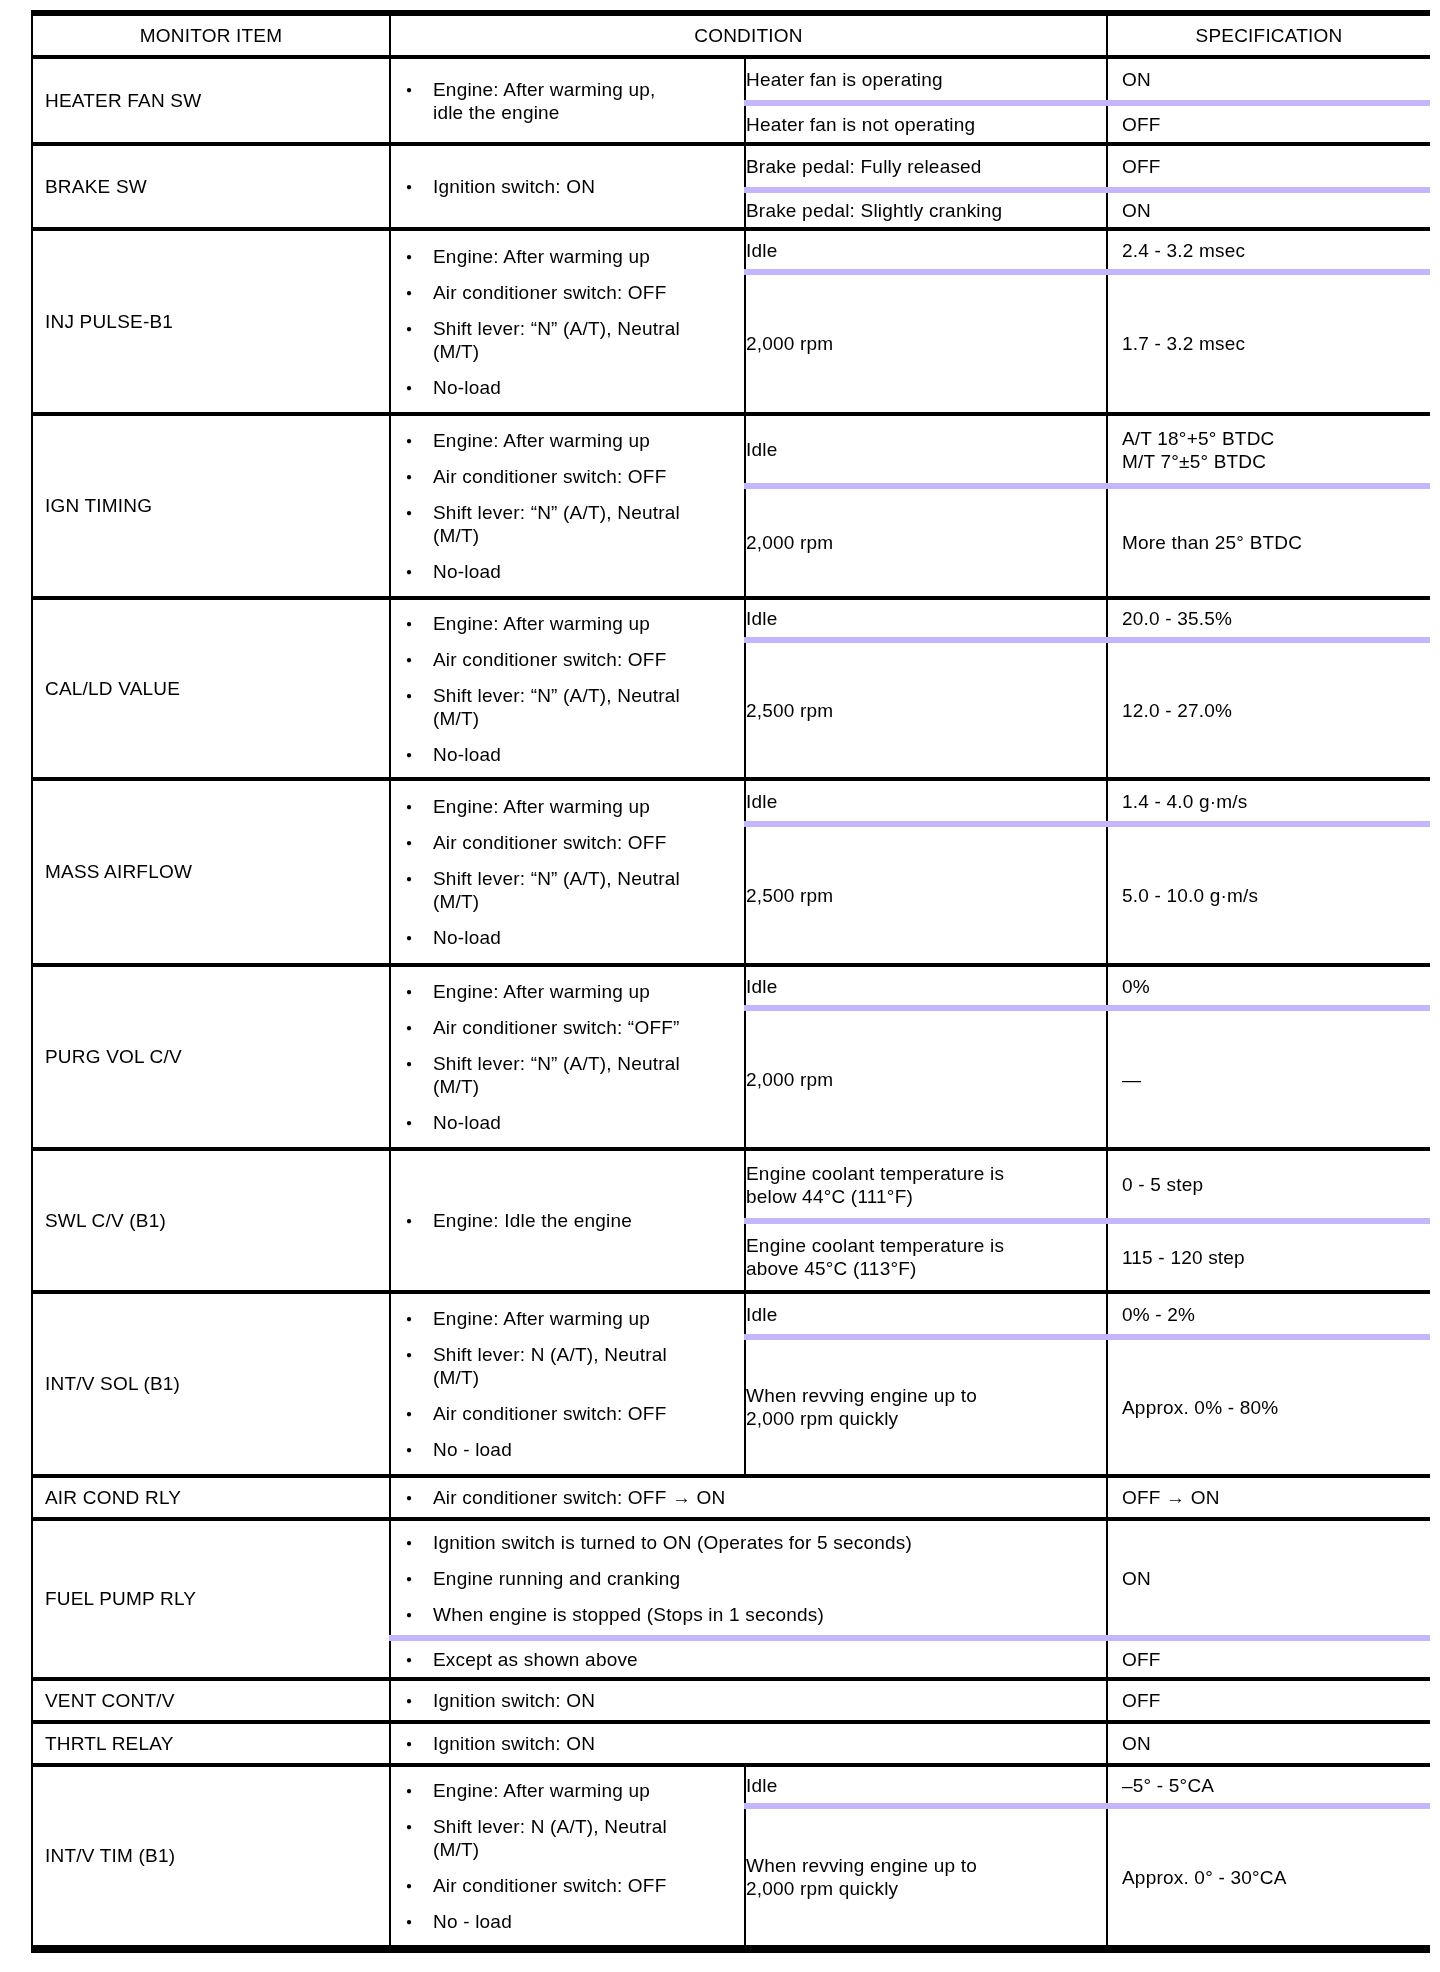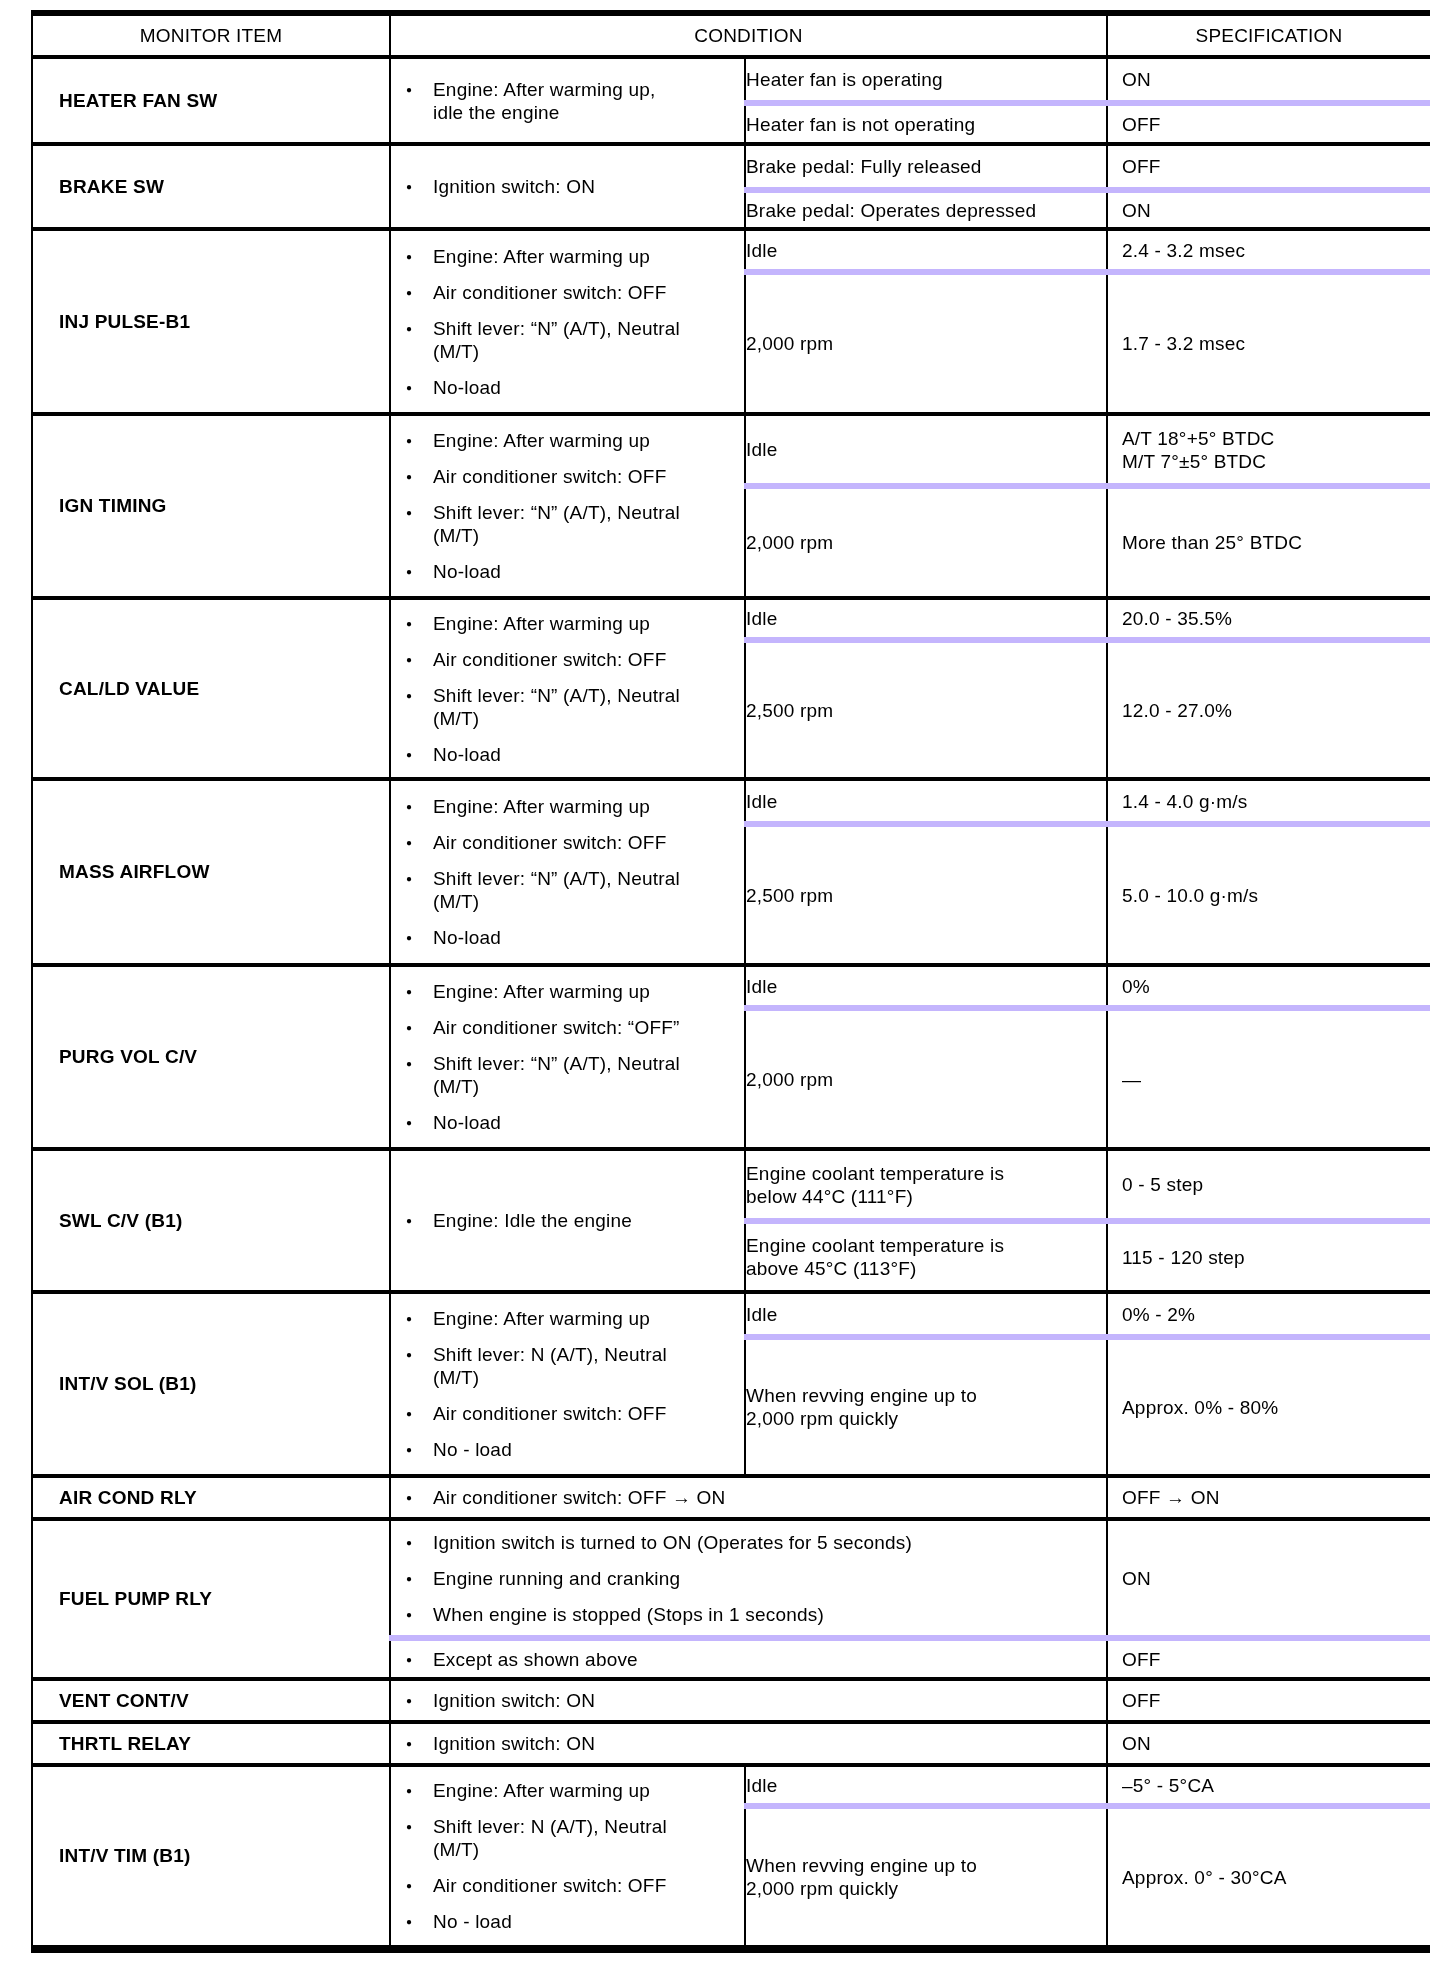--- a/index.html
+++ b/index.html
@@ -32,21 +32,21 @@
   th.hdr {
     font-weight: normal;
     text-align: center;
     height: 44px;
     border-bottom: 4px solid #000;
     margin-left: 36px;
   }
   th.vline, td.vline { border-left: 2px solid #000; }
   tr.major > td { border-top: 4px solid #000; }
   tr.subrow > td { border-top: 6px solid #c4b5fd; }
-  td.item { padding-left: 26px; font-weight: bold; }
+  td.item { padding-left: 12px; }
   td.cond { padding-left: 15px; padding-top: 6px; padding-bottom: 6px; }
   td.sub  { padding-left: 0; white-space: pre-line; line-height: 23px; padding-top: 4px; padding-bottom: 4px;}
   td.spec { padding-left: 14px; white-space: pre-line; line-height: 23px; }
   .bi { display: flex; align-items: flex-start; line-height: 23px; }
   .bi + .bi { margin-top: 13px; }
   .dot {
     width: 27px;
     flex: 0 0 27px;
     font-size: 10px;
     line-height: 23px;
@@ -93,21 +93,21 @@
     <td class="cond vline" rowspan="2">
       <div class="bi">
             <span class="dot">●</span>
             <span class="bt">Ignition switch: ON</span>
           </div>
     </td>
     <td class="sub vline">Brake pedal: Fully released</td>
     <td class="spec vline">OFF</td>
   </tr>
   <tr class="subrow" style="height:39px">
-    <td class="sub vline">Brake pedal: Operates depressed</td>
+    <td class="sub vline">Brake pedal: Slightly cranking</td>
     <td class="spec vline">ON</td>
   </tr>
 
   <tr class="major" style="height:43px">
     <td class="item" rowspan="2">INJ PULSE-B1</td>
     <td class="cond vline" rowspan="2">
       <div class="bi">
             <span class="dot">●</span>
             <span class="bt">Engine: After warming up</span>
           </div>

